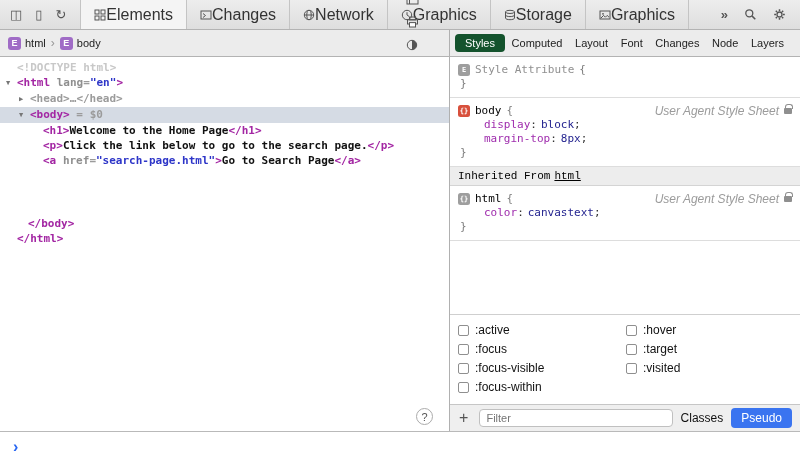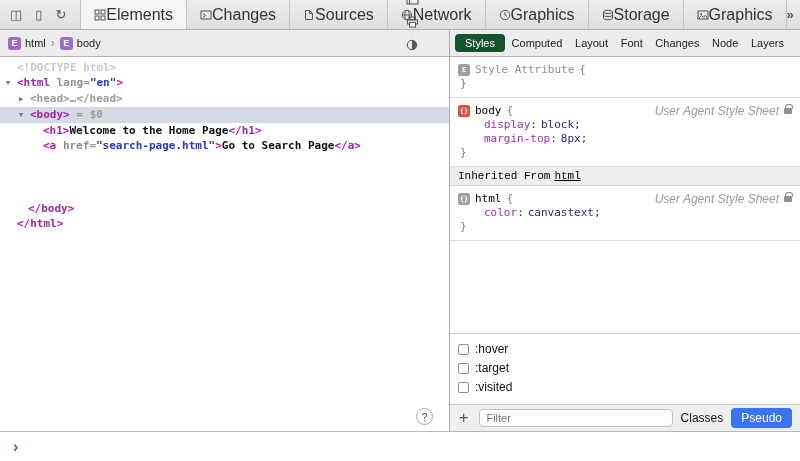--- a/index.html
+++ b/index.html
@@ -118,29 +118,20 @@
             <svg width="12" height="12" viewBox="0 0 12 12">
               <rect x="1" y="2" width="10" height="8" fill="none" stroke="#555"></rect>
               <path d="M3 4.5 L5.5 6.5 L3 8.5" fill="none" stroke="#555"></path>
             </svg>
           </span>
           <span>Changes</span>
         </div>
         <div class="tab">
           <span class="tabico">
             <svg width="12" height="12" viewBox="0 0 12 12">
-              <path d="M2.5 1.5 h4 l3 3 v6 h-7 z" fill="none" stroke="#555"></path>
-              <path d="M6.5 1.5 v3 h3" fill="none" stroke="#555"></path>
-            </svg>
-          </span>
-          <span>Sources</span>
-        </div>
-        <div class="tab">
-          <span class="tabico">
-            <svg width="12" height="12" viewBox="0 0 12 12">
               <circle cx="6" cy="6" r="4.7" fill="none" stroke="#555"></circle>
               <ellipse cx="6" cy="6" rx="2.2" ry="4.7" fill="none" stroke="#555"></ellipse>
               <path d="M1.3 6 h9.4" stroke="#555"></path>
             </svg>
           </span>
           <span>Network</span>
         </div>
         <div class="tab">
           <span class="tabico">
             <svg width="12" height="12" viewBox="0 0 12 12">
@@ -251,20 +242,21 @@
 
   <div class="main">
 
     <div class="dom-panel">
       <div id="dom-tree">
           <div class="dom-line" style="padding-left: 6px;"><span class="arrow"></span><span class="sg-doctype">&lt;!DOCTYPE html&gt;</span></div>
           <div class="dom-line" style="padding-left: 6px;"><span class="arrow">▼</span><span class="sg-tag">&lt;html</span><span class="sg-txt"> </span><span class="sg-attr">lang</span><span class="sg-dim">=</span><span class="sg-val">"en"</span><span class="sg-tag">&gt;</span></div>
           <div class="dom-line" style="padding-left: 19px;"><span class="arrow">▶</span><span class="sg-dim">&lt;head&gt;</span><span class="sg-dim">…</span><span class="sg-dim">&lt;/head&gt;</span></div>
           <div class="dom-line selected" style="padding-left: 19px;"><span class="arrow">▼</span><span class="sg-tag">&lt;body&gt;</span><span class="sg-dim"> = </span><span class="sg-dim">$0</span></div>
           <div class="dom-line" style="padding-left: 32px;"><span class="arrow"></span><span class="sg-tag">&lt;h1&gt;</span><span class="sg-txt">Welcome to the Home Page</span><span class="sg-tag">&lt;/h1&gt;</span></div>
+          <div class="dom-line" style="padding-left: 32px;"><span class="arrow"></span><span class="sg-tag">&lt;p&gt;</span><span class="sg-txt">Click the link below to go to the search page.</span><span class="sg-tag">&lt;/p&gt;</span></div>
           <div class="dom-line" style="padding-left: 32px;"><span class="arrow"></span><span class="sg-tag">&lt;a</span><span class="sg-txt"> </span><span class="sg-attr">href</span><span class="sg-dim">=</span><span class="sg-val">"search-page.html"</span><span class="sg-tag">&gt;</span><span class="sg-txt">Go to Search Page</span><span class="sg-tag">&lt;/a&gt;</span></div>
           <div class="dom-line" style="padding-left: 17px; margin-top: 48px;"><span class="arrow"></span><span class="sg-tag">&lt;/body&gt;</span></div>
           <div class="dom-line" style="padding-left: 6px;"><span class="arrow"></span><span class="sg-tag">&lt;/html&gt;</span></div>
         </div>
       <div class="help-btn">?</div>
     </div>
 
     <div class="styles-panel">
       <div class="rules">
 
@@ -304,20 +296,38 @@
                 <span class="lock"></span>
               </span>
           </div>
           <div class="prop"><span class="pname">color</span><span class="pcolon">:</span><span class="pval">canvastext</span><span class="psemi">;</span></div>
           <div class="rule-close brace">}</div>
         </div>
 
       </div>
 
       <div class="pseudo-area">
+        <div class="pseudo-col" id="pseudo-col1">
+            <label class="pseudo-item">
+              <span class="cb"></span>
+              <span>:active</span>
+            </label>
+            <label class="pseudo-item">
+              <span class="cb"></span>
+              <span>:focus</span>
+            </label>
+            <label class="pseudo-item">
+              <span class="cb"></span>
+              <span>:focus-visible</span>
+            </label>
+            <label class="pseudo-item">
+              <span class="cb"></span>
+              <span>:focus-within</span>
+            </label>
+          </div>
         <div class="pseudo-col" id="pseudo-col2">
             <label class="pseudo-item">
               <span class="cb"></span>
               <span>:hover</span>
             </label>
             <label class="pseudo-item">
               <span class="cb"></span>
               <span>:target</span>
             </label>
             <label class="pseudo-item">

